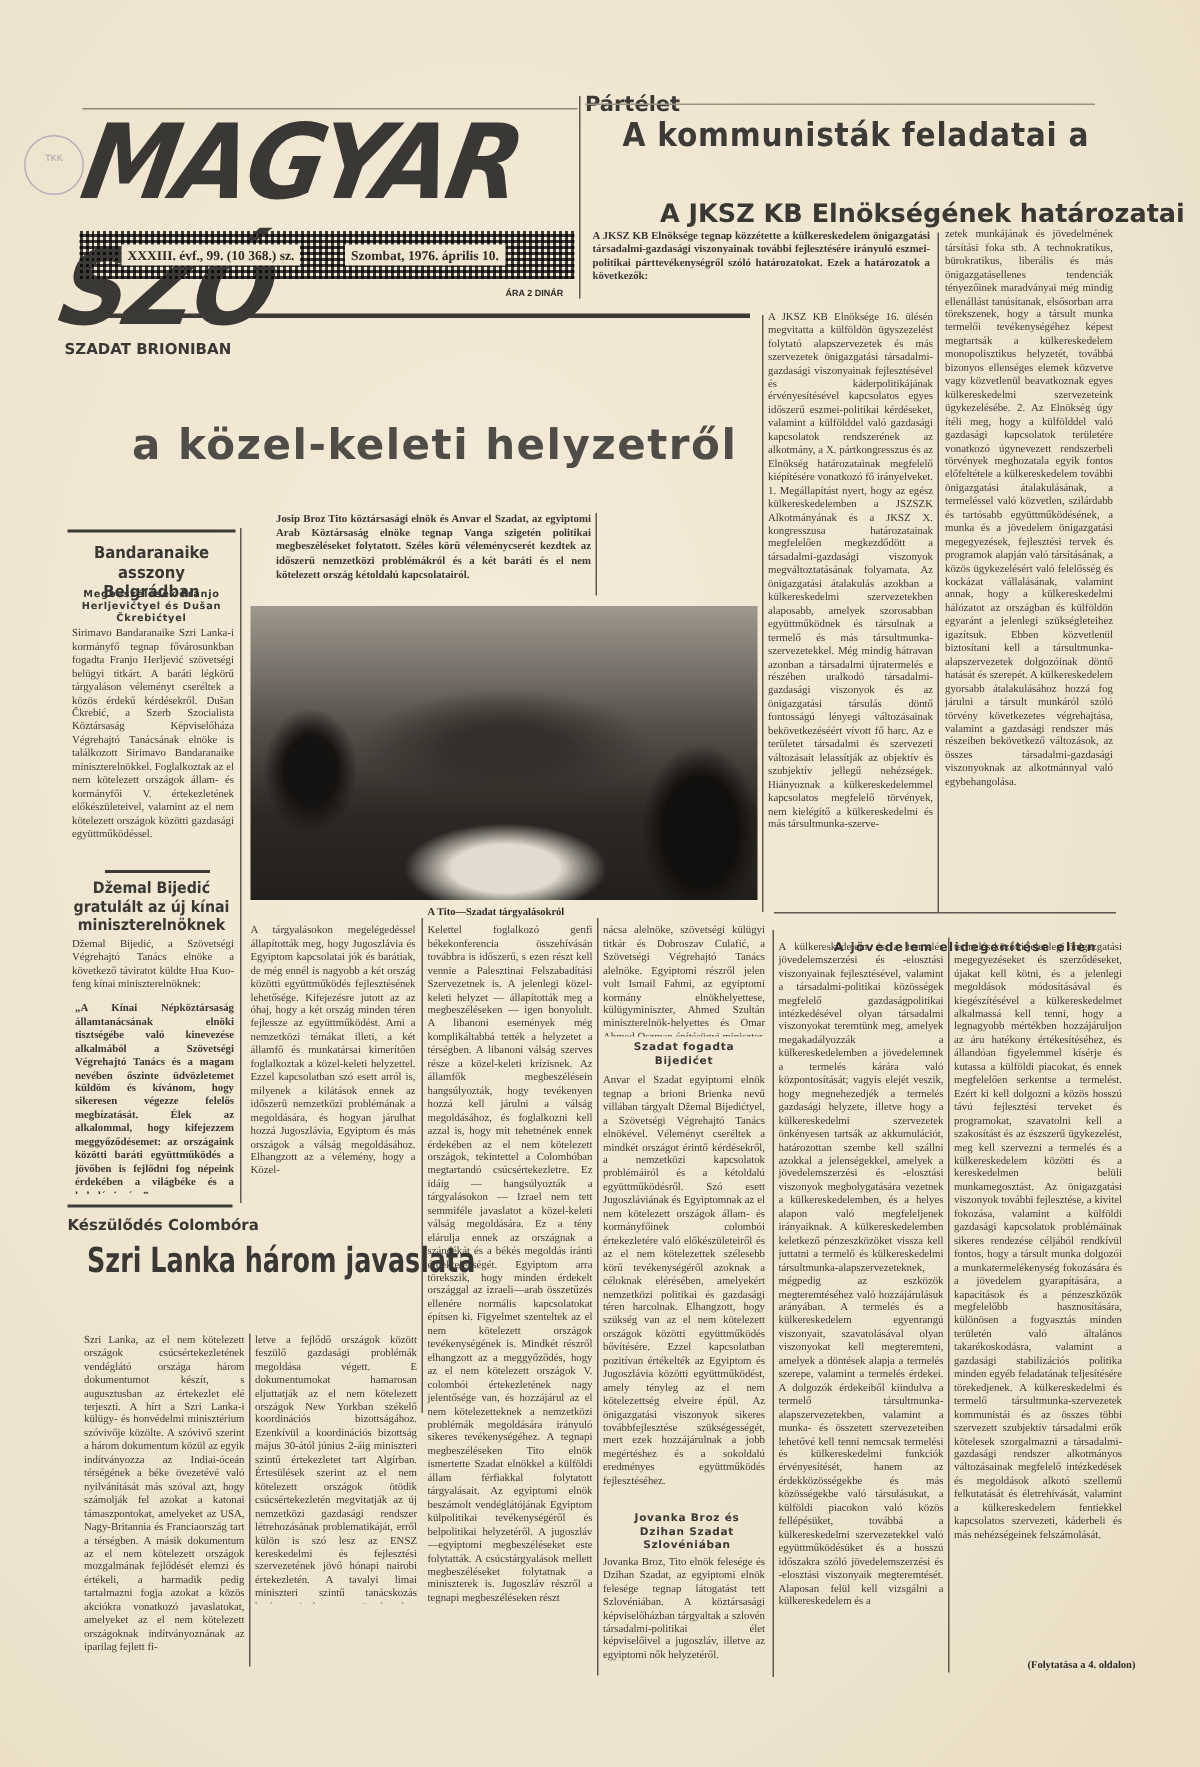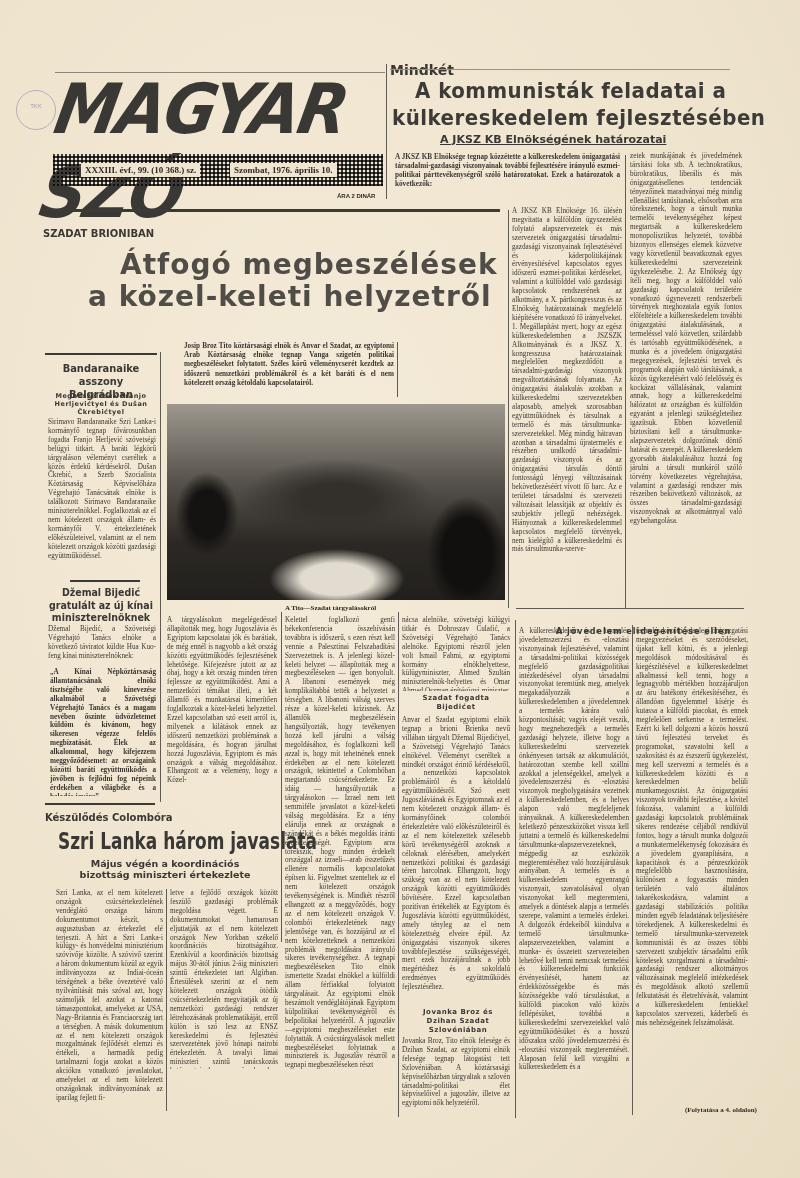--- a/index.html
+++ b/index.html
@@ -43,21 +43,21 @@
   .hline-thick { height: 3px; background: #3c3a36; }
 
   
   .kicker-partelet { left: 390px; top: 62px; font-family: "DejaVu Sans", sans-serif; font-weight: bold; font-size: 14px; color: #3a3834; }
   .headline-big {
     font-family: "DejaVu Sans Condensed", "DejaVu Sans", sans-serif; font-weight: 900; color: #3d3b37;
     letter-spacing: .5px; white-space: nowrap;
   }
   .h-party1 { left: 415px; top: 78px; font-size: 22px; }
   .h-party2 { left: 392px; top: 105px; font-size: 22px; }
-  .sub-party { left: 440px; top: 133px; font-family: "DejaVu Sans", sans-serif; font-weight: bold; font-size: 11px; color: #3a3834; text-decoration: underline; }
+  .sub-party { left: 440px; top: 133px; font-family: "DejaVu Sans", sans-serif; font-weight: bold; font-size: 17px; color: #3a3834; }
   .lead-party { left: 395px; top: 153px; width: 225px; font-size: 8px; font-weight: bold; line-height: 10px; text-align: justify; }
 
   .col-text {
     font-size: 7.2px; line-height: 8.9px; text-align: justify; color: #3b3832;
     hyphens: auto; overflow: hidden;
   }
   .col-text.bold { font-weight: bold; }
 
   
   .kicker-szadat { left: 43px; top: 228px; font-family: "DejaVu Sans", sans-serif; font-weight: bold; font-size: 10px; color: #3a3834; }
@@ -98,44 +98,42 @@
   <div class="abs stamp">TKK</div>
   <div class="abs logo">MAGYAR SZÓ</div>
   <div class="abs dateline">
     <span class="dateline-box" style="left:28px;">XXXIII. évf., 99. (10 368.) sz.</span>
     <span class="dateline-box" style="left:177px;">Szombat, 1976. április 10.</span>
   </div>
   <div class="abs price">ÁRA 2 DINÁR</div>
 
   <div class="abs vline" style="left:386px; top:64px; height:135px;"></div>
 
-  <div class="abs kicker-partelet">Mindkét</div>
+  <div class="abs kicker-partelet">Pártélet</div>
   <div class="abs hline" style="left:390px; top:69px; width:340px; background:#9a9286;"></div>
   <div class="abs headline-big h-party1">A kommunisták feladatai a</div>
-  <div class="abs headline-big h-party2">külkereskedelem fejlesztésében</div>
   <div class="abs sub-party">A JKSZ KB Elnökségének határozatai</div>
   <div class="abs col-text bold lead-party">A JKSZ KB Elnöksége tegnap közzétette a külkereskedelem önigazgatási társadalmi-gazdasági viszonyainak további fejlesztésére irányuló eszmei-politikai párttevékenységről szóló határozatokat. Ezek a határozatok a következők:</div>
 
   <div class="abs vline" style="left:508px; top:210px; height:398px;"></div>
   <div class="abs vline" style="left:625px; top:155px; height:453px;"></div>
   <div class="abs col-text" style="left:512px; top:207px; width:110px; height:398px;">A JKSZ KB Elnöksége 16. ülésén megvitatta a külföldön ügyszezelést folytató alapszervezetek és más szervezetek önigazgatási társadalmi-gazdasági viszonyainak fejlesztésével és káderpolitikájának érvényesítésével kapcsolatos egyes időszerű eszmei-politikai kérdéseket, valamint a külfölddel való gazdasági kapcsolatok rendszerének az alkotmány, a X. pártkongresszus és az Elnökség határozatainak megfelelő kiépítésére vonatkozó fő irányelveket. 1. Megállapítást nyert, hogy az egész külkereskedelemben a JSZSZK Alkotmányának és a JKSZ X. kongresszusa határozatainak megfelelően megkezdődött a társadalmi-gazdasági viszonyok megváltoztatásának folyamata. Az önigazgatási átalakulás azokban a külkereskedelmi szervezetekben alaposabb, amelyek szorosabban együttműködnek és társulnak a termelő és más társultmunka-szervezetekkel. Még mindig hátravan azonban a társadalmi újratermelés e részében uralkodó társadalmi-gazdasági viszonyok és az önigazgatási társulás döntő fontosságú lényegi változásainak bekövetkezéséért vívott fő harc. Az e területet társadalmi és szervezeti változásait lelassítják az objektív és szubjektív jellegű nehézségek. Hiányoznak a külkereskedelemmel kapcsolatos megfelelő törvények, nem kielégítő a külkereskedelmi és más társultmunka-szerve-</div>
   <div class="abs col-text" style="left:630px; top:152px; width:112px; height:455px;">zetek munkájának és jövedelmének társítási foka stb. A technokratikus, bürokratikus, liberális és más önigazgatásellenes tendenciák tényezőinek maradványai még mindig ellenállást tanúsítanak, elsősorban arra törekszenek, hogy a társult munka termelői tevékenységéhez képest megtartsák a külkereskedelem monopolisztikus helyzetét, továbbá bizonyos ellenséges elemek közvetve vagy közvetlenül beavatkoznak egyes külkereskedelmi szervezeteink ügykezelésébe. 2. Az Elnökség úgy ítéli meg, hogy a külfölddel való gazdasági kapcsolatok területére vonatkozó úgynevezett rendszerbeli törvények meghozatala egyik fontos előfeltétele a külkereskedelem további önigazgatási átalakulásának, a termeléssel való közvetlen, szilárdabb és tartósabb együttműködésének, a munka és a jövedelem önigazgatási megegyezések, fejlesztési tervek és programok alapján való társításának, a közös ügykezelésért való felelősség és kockázat vállalásának, valamint annak, hogy a külkereskedelmi hálózatot az országban és külföldön egyaránt a jelenlegi szükségleteihez igazítsuk. Ebben közvetlenül biztosítani kell a társultmunka-alapszervezetek dolgozóinak döntő hatását és szerepét. A külkereskedelem gyorsabb átalakulásához hozzá fog járulni a társult munkáról szóló törvény következetes végrehajtása, valamint a gazdasági rendszer más részeiben bekövetkező változások, az összes társadalmi-gazdasági viszonyoknak az alkotmánnyal való egybehangolása.</div>
 
   <div class="abs hline" style="left:516px; top:608px; width:228px;"></div>
   <div class="abs sect-head" style="left:556px; top:612px;">A jövedelem elidegenítése ellen</div>
 
   <div class="abs vline" style="left:515px; top:620px; height:498px;"></div>
   <div class="abs vline" style="left:632px; top:625px; height:490px;"></div>
   <div class="abs col-text" style="left:519px; top:627px; width:110px; height:485px;">A külkereskedelem és a termelés jövedelemszerzési és -elosztási viszonyainak fejlesztésével, valamint a társadalmi-politikai közösségek megfelelő gazdaságpolitikai intézkedésével olyan társadalmi viszonyokat teremtünk meg, amelyek megakadályozzák a külkereskedelemben a jövedelemnek a termelés kárára való központosítását; vagyis elejét veszik, hogy megnehezedjék a termelés gazdasági helyzete, illetve hogy a külkereskedelmi szervezetek önkényesen tartsák az akkumulációt, határozottan szembe kell szállni azokkal a jelenségekkel, amelyek a jövedelemszerzési és -elosztási viszonyok megbolygatására vezetnek a külkereskedelemben, és a helyes alapon való megfeleljenek irányaiknak. A külkereskedelemben keletkező pénzeszközöket vissza kell juttatni a termelő és külkereskedelmi társultmunka-alapszervezeteknek, mégpedig az eszközök megteremtéséhez való hozzájárulásuk arányában. A termelés és a külkereskedelem egyenrangú viszonyait, szavatolásával olyan viszonyokat kell megteremteni, amelyek a döntések alapja a termelés szerepe, valamint a termelés érdekei. A dolgozók érdekeiből kiindulva a termelő társultmunka-alapszervezetekben, valamint a munka- és összetett szervezeteiben lehetővé kell tenni nemcsak termelési és külkereskedelmi funkciók érvényesítését, hanem az érdekközösségekbe és más közösségekbe való társulásukat, a külföldi piacokon való közös fellépésüket, továbbá a külkereskedelmi szervezetekkel való együttműködésüket és a hosszú időszakra szóló jövedelemszerzési és -elosztási viszonyaik megteremtését. Alaposan felül kell vizsgálni a külkereskedelem és a</div>
   <div class="abs col-text" style="left:636px; top:627px; width:112px; height:455px;">termelés közötti jelenlegi önigazgatási megegyezéseket és szerződéseket, újakat kell kötni, és a jelenlegi megoldások módosításával és kiegészítésével a külkereskedelmet alkalmassá kell tenni, hogy a legnagyobb mértékben hozzájáruljon az áru hatékony értékesítéséhez, és állandóan figyelemmel kísérje és kutassa a külföldi piacokat, és ennek megfelelően serkentse a termelést. Ezért ki kell dolgozni a közös hosszú távú fejlesztési terveket és programokat, szavatolni kell a szakosítást és az észszerű ügykezelést, meg kell szervezni a termelés és a külkereskedelem közötti és a kereskedelmen belüli munkamegosztást. Az önigazgatási viszonyok további fejlesztése, a kivitel fokozása, valamint a külföldi gazdasági kapcsolatok problémáinak sikeres rendezése céljából rendkívül fontos, hogy a társult munka dolgozói a munkatermelékenység fokozására és a jövedelem gyarapítására, a kapacitások és a pénzeszközök megfelelőbb hasznosítására, különösen a fogyasztás minden területén való általános takarékoskodásra, valamint a gazdasági stabilizációs politika minden egyéb feladatának teljesítésére törekedjenek. A külkereskedelmi és termelő társultmunka-szervezetek kommunistái és az összes többi szervezett szubjektív társadalmi erők kötelesek szorgalmazni a társadalmi-gazdasági rendszer alkotmányos változásainak megfelelő intézkedések és megoldások alkotó szellemű felkutatását és életrehívását, valamint a külkereskedelem fentiekkel kapcsolatos szervezeti, káderbeli és más nehézségeinek felszámolását.</div>
   <div class="abs cont" style="left:641px; top:1106px;">(Folytatása a 4. oldalon)</div>
 
   <div class="abs hline-thick" style="left:45px; top:209px; width:455px;"></div>
   <div class="abs kicker-szadat">SZADAT BRIONIBAN</div>
-  <div class="abs h-szadat1">Átfogó megbeszélések</div>
   <div class="abs h-szadat2">a közel-keleti helyzetről</div>
 
   <div class="abs col-text bold" style="left:184px; top:342px; width:210px; height:55px; line-height:9.2px;">Josip Broz Tito köztársasági elnök és Anvar el Szadat, az egyiptomi Arab Köztársaság elnöke tegnap Vanga szigetén politikai megbeszéléseket folytatott. Széles körű véleménycserét kezdtek az időszerű nemzetközi problémákról és a két baráti és el nem kötelezett ország kétoldalú kapcsolatairól.</div>
   <div class="abs vline" style="left:397px; top:342px; height:55px;"></div>
 
   <div class="abs photo"></div>
   <div class="abs photo-caption">A Tito—Szadat tárgyalásokról</div>
 
   <div class="abs col-text" style="left:167px; top:616px; width:110px; height:192px;">A tárgyalásokon megelégedéssel állapították meg, hogy Jugoszlávia és Egyiptom kapcsolatai jók és barátiak, de még ennél is nagyobb a két ország közötti együttműködés fejlesztésének lehetősége. Kifejezésre jutott az az óhaj, hogy a két ország minden téren fejlessze az együttműködést. Ami a nemzetközi témákat illeti, a két államfő és munkatársai kimerítően foglalkoztak a közel-keleti helyzettel. Ezzel kapcsolatban szó esett arról is, milyenek a kilátások ennek az időszerű nemzetközi problémának a megoldására, és hogyan járulhat hozzá Jugoszlávia, Egyiptom és más országok a válság megoldásához. Elhangzott az a vélemény, hogy a Közel-</div>
   <div class="abs vline" style="left:281px; top:612px; height:330px;"></div>
@@ -155,18 +153,17 @@
   <div class="abs col-text" style="left:48px; top:418px; width:108px; height:160px;">Sirimavo Bandaranaike Szri Lanka-i kormányfő tegnap fővárosunkban fogadta Franjo Herljević szövetségi belügyi titkárt. A baráti légkörű tárgyaláson véleményt cseréltek a közös érdekű kérdésekről. Dušan Čkrebić, a Szerb Szocialista Köztársaság Képviselőháza Végrehajtó Tanácsának elnöke is találkozott Sirimavo Bandaranaike miniszterelnökkel. Foglalkoztak az el nem kötelezett országok állam- és kormányfői V. értekezletének előkészületeivel, valamint az el nem kötelezett országok közötti gazdasági együttműködéssel.</div>
   <div class="abs hline-thick" style="left:70px; top:580px; width:70px; height:2px;"></div>
 
   <div class="abs boxhead" style="left:45px; top:586px; width:112px; font-size:10.5px; line-height:12.5px;">Džemal Bijedić gratulált az új kínai miniszterelnöknek</div>
   <div class="abs col-text" style="left:48px; top:625px; width:108px; height:42px;">Džemal Bijedić, a Szövetségi Végrehajtó Tanács elnöke a következő táviratot küldte Hua Kuo-feng kínai miniszterelnöknek:</div>
   <div class="abs col-text bold" style="left:50px; top:668px; width:106px; height:128px;">„A Kínai Népköztársaság államtanácsának elnöki tisztségébe való kinevezése alkalmából a Szövetségi Végrehajtó Tanács és a magam nevében őszinte üdvözletemet küldöm és kívánom, hogy sikeresen végezze felelős megbízatását. Élek az alkalommal, hogy kifejezzem meggyőződésemet: az országaink közötti baráti együttműködés a jövőben is fejlődni fog népeink érdekében a világbéke és a haladás javára”.</div>
 
   <div class="abs hline-thick" style="left:45px; top:803px; width:110px; height:2px;"></div>
   <div class="abs kicker-colombo">Készülődés Colombóra</div>
   <div class="abs h-srilanka">Szri Lanka három javaslata</div>
-  <div class="abs deck-srilanka">Május végén a koordinációs bizottság miniszteri értekezlete</div>
   <div class="abs col-text" style="left:56px; top:889px; width:107px; height:225px;">Szri Lanka, az el nem kötelezett országok csúcsértekezletének vendéglátó országa három dokumentumot készít, s augusztusban az értekezlet elé terjeszti. A hírt a Szri Lanka-i külügy- és honvédelmi minisztérium szóvivője közölte. A szóvivő szerint a három dokumentum közül az egyik indítványozza az Indiai-óceán térségének a béke övezetévé való nyilvánítását más szóval azt, hogy számolják fel azokat a katonai támaszpontokat, amelyeket az USA, Nagy-Britannia és Franciaország tart a térségben. A másik dokumentum az el nem kötelezett országok mozgalmának fejlődését elemzi és értékeli, a harmadik pedig tartalmazni fogja azokat a közös akciókra vonatkozó javaslatokat, amelyeket az el nem kötelezett országoknak indítványozná­nak az iparilag fejlett fi-</div>
   <div class="abs vline" style="left:166px; top:889px; height:222px;"></div>
   <div class="abs col-text" style="left:170px; top:889px; width:108px; height:180px;">letve a fejlődő országok között feszülő gazdasági problémák megoldása végett. E dokumentumokat hamarosan eljuttatják az el nem kötelezett országok New Yorkban székelő koordinációs bizottságához. Ezenkívül a koordinációs bizottság május 30-ától június 2-áig miniszteri szintű értekezletet tart Algírban. Értesülések szerint az el nem kötelezett országok ötödik csúcsértekezletén megvitatják az új nemzetközi gazdasági rendszer létrehozásának problematikáját, erről külön is szó lesz az ENSZ kereskedelmi és fejlesztési szervezetének jövő hónapi nairobi értekezletén. A tavalyi limai miniszteri szintű tanácskozás határozataival összhangban Colombóban megvitatják az új tagállamok felvételét az el nem kötelezett országok mozgalmába.</div>
 
 </div>
 
 </body></html>

